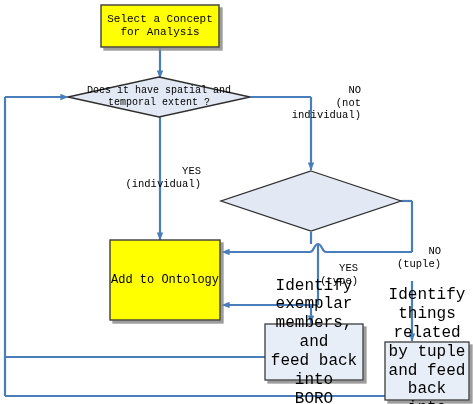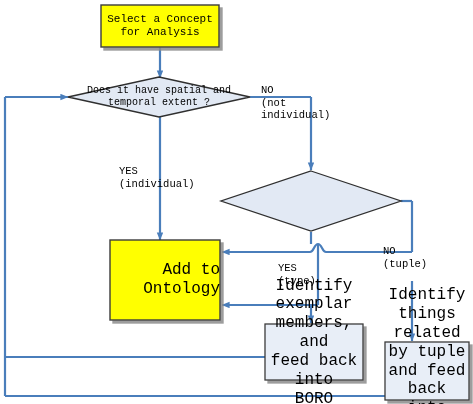--- a/index.html
+++ b/index.html
@@ -28,29 +28,29 @@
     align-items: center;
     justify-content: center;
     text-align: center;
     color: #000000;
     line-height: 1.18;
     pointer-events: none;
     white-space: pre-line;
   }
   .edge-label {
     position: absolute;
-    text-align: left;
+    text-align: right;
     color: #000000;
     font-size: 10.5px;
     line-height: 1.2;
     white-space: pre-line;
     pointer-events: none;
   }
   .terminal-text { font-size: 11px; }
-  .process-text  { font-size: 16px; text-align: right; }
+  .process-text  { font-size: 12px; }
   .decision-text { font-size: 10px; }
   .small-box-text { font-size: 16px; }
 </style>
 </head>
 <body>
 
 <div id="canvas">
 
   <svg id="flow-svg" viewBox="0 0 473 404" xmlns="http://www.w3.org/2000/svg">
     <defs>

